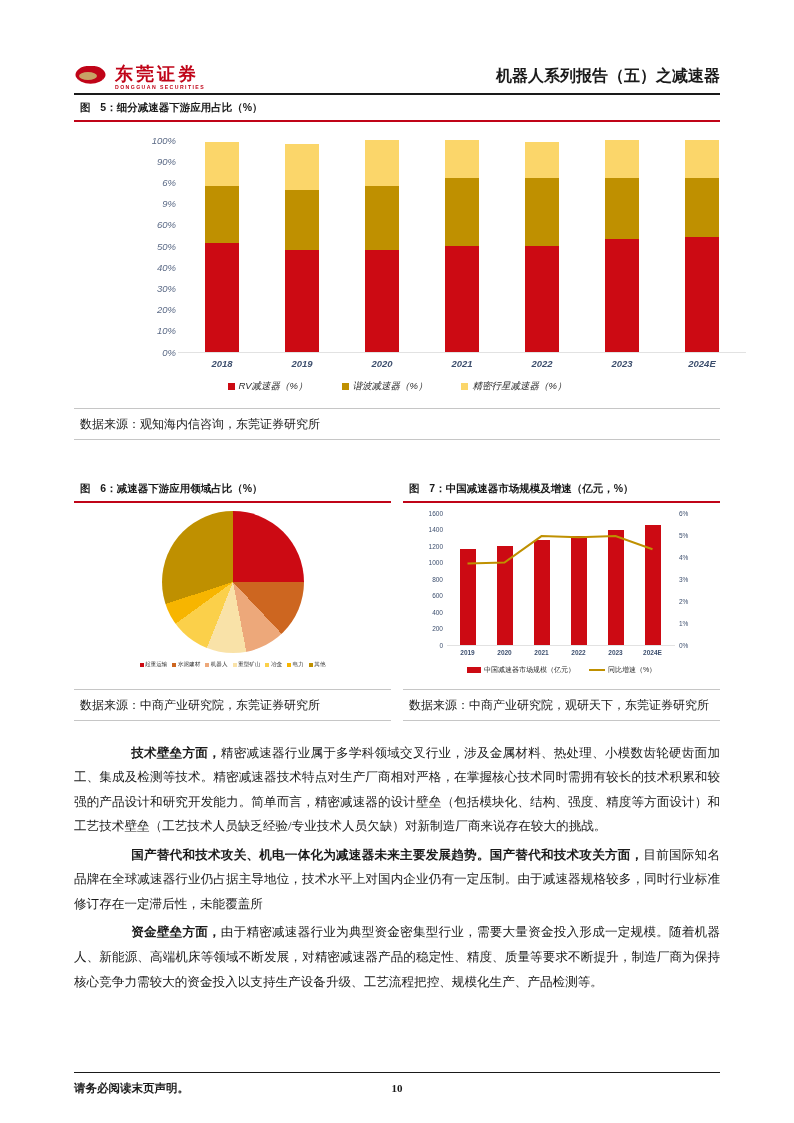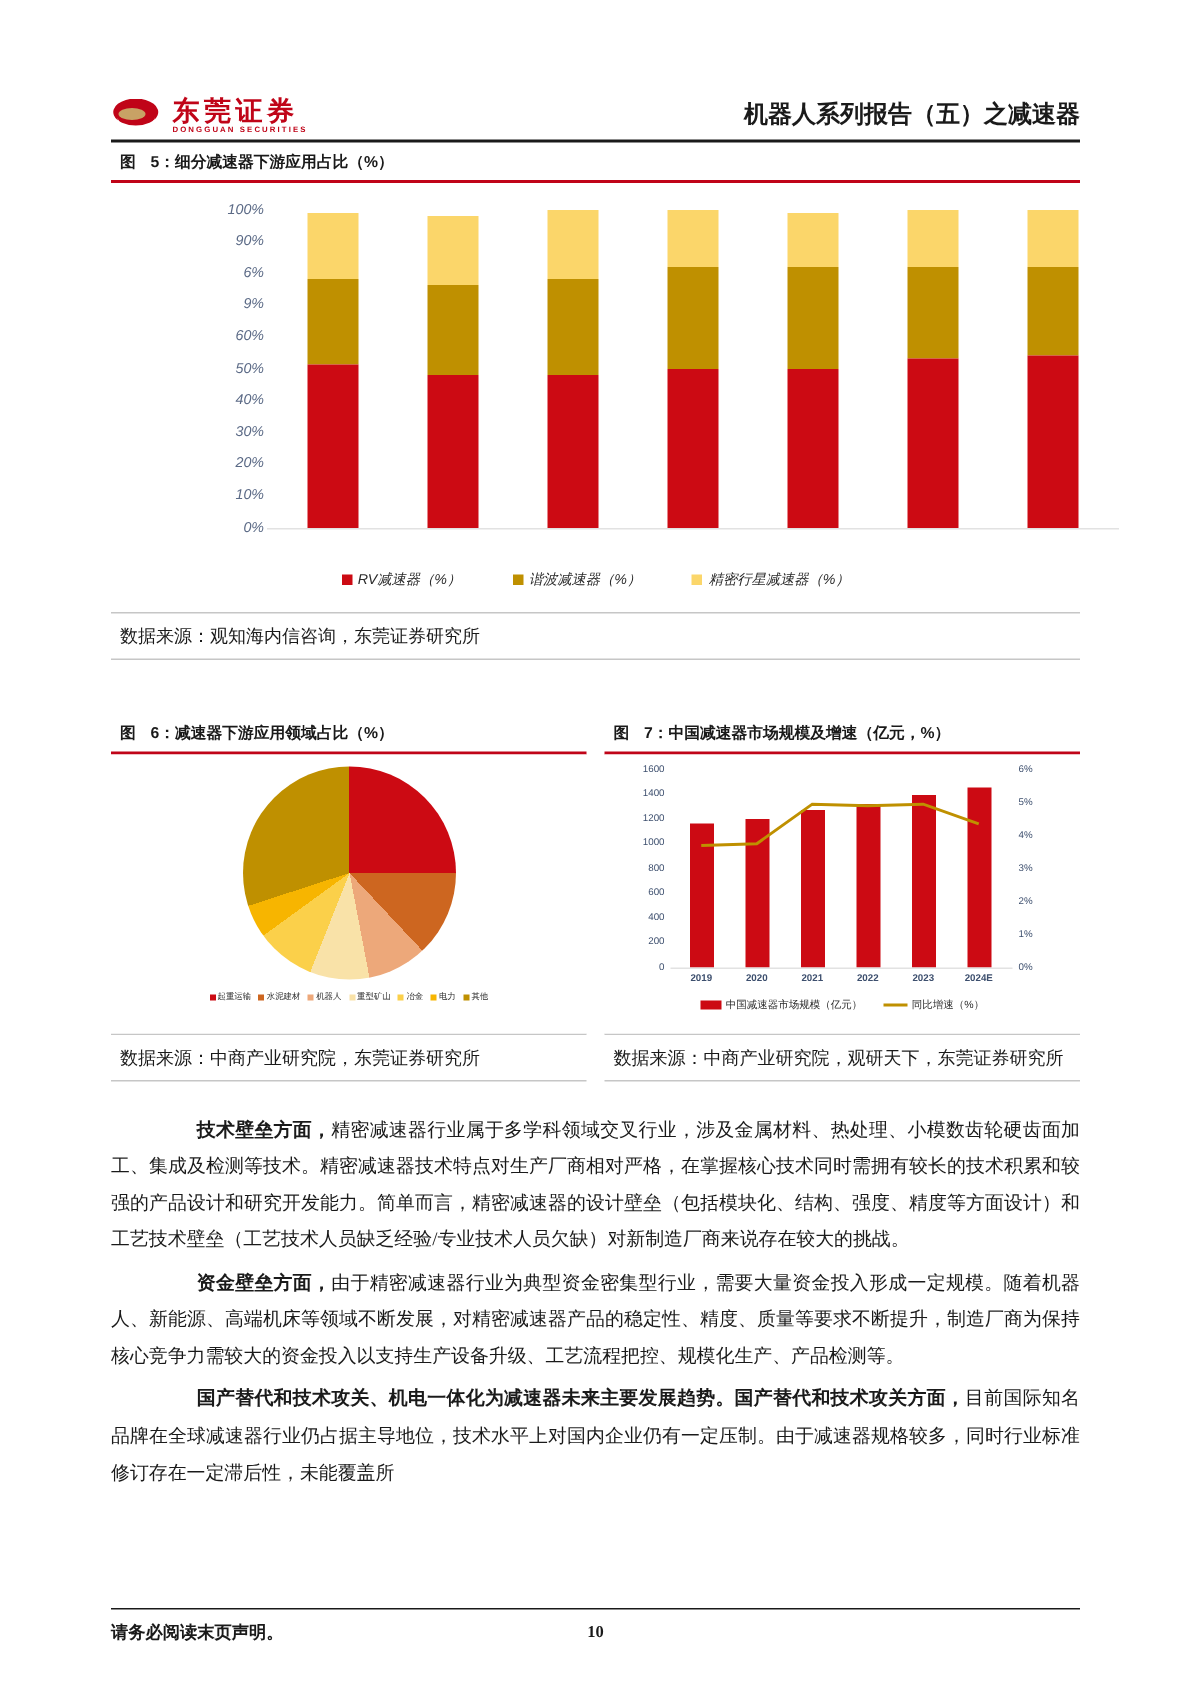--- a/index.html
+++ b/index.html
@@ -459,20 +459,29 @@
             <div style="background: rgb(251, 214, 106); height: 38.16px;"></div>
           </div>
           <div class="c5-bar">
             <div style="background: rgb(204, 10, 19); height: 114.48px;"></div>
             <div style="background: rgb(191, 144, 0); height: 59.36px;"></div>
             <div style="background: rgb(251, 214, 106); height: 38.16px;"></div>
           </div>
         </div>
       <div class="c5-baseline"></div>
 
+      <div class="c5-xlabels" id="c5x">
+          <span>2018</span>
+          <span>2019</span>
+          <span>2020</span>
+          <span>2021</span>
+          <span>2022</span>
+          <span>2023</span>
+          <span>2024E</span>
+        </div>
 
       <div class="c5-legend" id="c5legend">
           <div class="lg-item">
             <span class="lg-sw" style="background:#cc0a13"></span>
             <span>RV减速器（%）</span>
           </div>
           <div class="lg-item">
             <span class="lg-sw" style="background:#bf9000"></span>
             <span>谐波减速器（%）</span>
           </div>
@@ -596,22 +605,22 @@
 
       <div class="rule-thin"></div>
       <div class="fig-source">数据来源：中商产业研究院，观研天下，东莞证券研究所</div>
       <div class="rule-thin"></div>
     </div>
 
   </div>
 
   <div class="body-text">
     <p><b>技术壁垒方面，</b><span>精密减速器行业属于多学科领域交叉行业，涉及金属材料、热处理、小模数齿轮硬齿面加工、集成及检测等技术。精密减速器技术特点对生产厂商相对严格，在掌握核心技术同时需拥有较长的技术积累和较强的产品设计和研究开发能力。简单而言，精密减速器的设计壁垒（包括模块化、结构、强度、精度等方面设计）和工艺技术壁垒（工艺技术人员缺乏经验/专业技术人员欠缺）对新制造厂商来说存在较大的挑战。</span></p>
+    <p><b>国产替代和技术攻关、机电一体化为减速器未来主要发展趋势。国产替代和技术攻关方面，</b><span>目前国际知名品牌在全球减速器行业仍占据主导地位，技术水平上对国内企业仍有一定压制。由于减速器规格较多，同时行业标准修订存在一定滞后性，未能覆盖所</span></p>
     <p><b>资金壁垒方面，</b><span>由于精密减速器行业为典型资金密集型行业，需要大量资金投入形成一定规模。随着机器人、新能源、高端机床等领域不断发展，对精密减速器产品的稳定性、精度、质量等要求不断提升，制造厂商为保持核心竞争力需较大的资金投入以支持生产设备升级、工艺流程把控、规模化生产、产品检测等。</span></p>
-    <p><b>国产替代和技术攻关、机电一体化为减速器未来主要发展趋势。国产替代和技术攻关方面，</b><span>目前国际知名品牌在全球减速器行业仍占据主导地位，技术水平上对国内企业仍有一定压制。由于减速器规格较多，同时行业标准修订存在一定滞后性，未能覆盖所</span></p>
   </div>
 
   <div class="footer">
     <div class="footer-rule"></div>
     <div class="footer-row">
       <span class="footer-left">请务必阅读末页声明。</span>
       <span class="footer-page">10</span>
     </div>
   </div>
 

